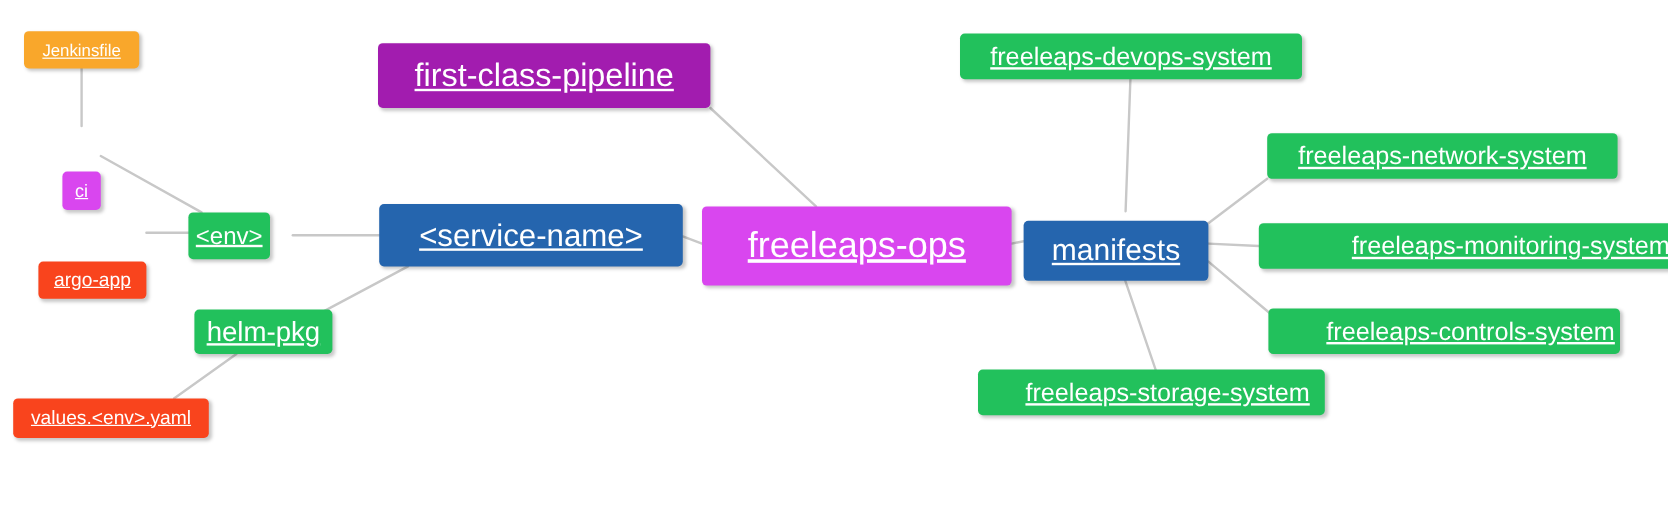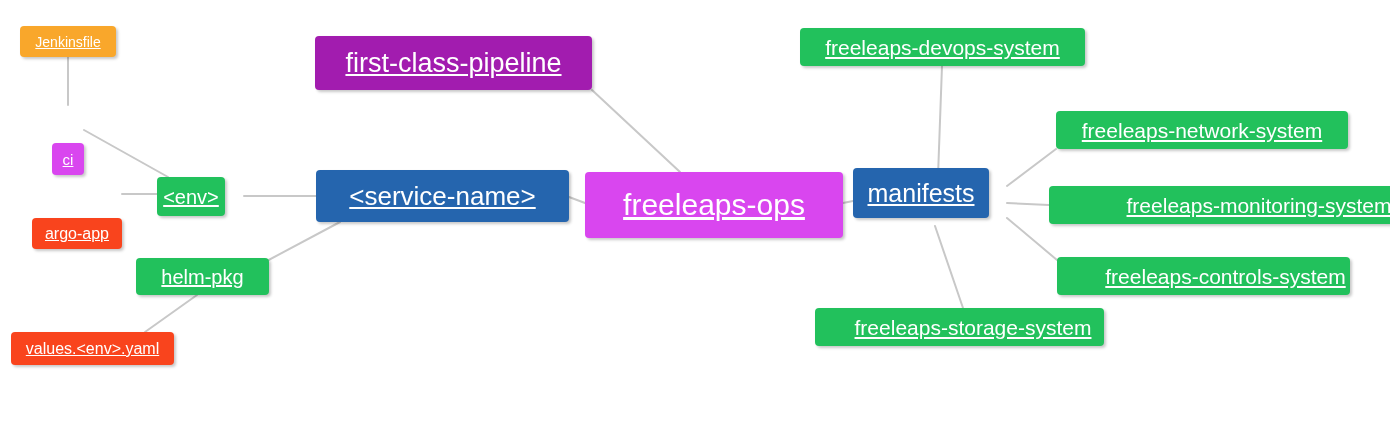--- a/index.html
+++ b/index.html
@@ -70,27 +70,27 @@
   <div id="node-layer">
       <div class="mm-node" style="left: 585px; top: 172px; width: 258px; height: 66px; background: #d946ef; font-size: 30px;">
         <span class="mm-label">freeleaps-ops</span>
       </div>
       <div class="mm-node" style="left: 315px; top: 36px; width: 277px; height: 54px; background: #a21caf; font-size: 27px;">
         <span class="mm-label">first-class-pipeline</span>
       </div>
       <div class="mm-node" style="left: 316px; top: 170px; width: 253px; height: 52px; background: rgb(37, 101, 174); font-size: 26px;">
         <span class="mm-label">&lt;service-name&gt;</span>
       </div>
-      <div class="mm-node" style="left: 853px; top: 168px; width: 136px; height: 50px; background: rgb(37, 101, 174); font-size: 25px;">
+      <div class="mm-node" style="left: 853px; top: 184px; width: 154px; height: 50px; background: rgb(37, 101, 174); font-size: 25px;">
         <span class="mm-label">manifests</span>
       </div>
       <div class="mm-node" style="left: 157px; top: 177px; width: 68px; height: 39px; background: rgb(34, 193, 92); font-size: 20px;">
         <span class="mm-label">&lt;env&gt;</span>
       </div>
-      <div class="mm-node" style="left: 136px; top: 258px; width: 133px; height: 37px; background: rgb(34, 193, 92); font-size: 20px;">
+      <div class="mm-node" style="left: 162px; top: 258px; width: 115px; height: 37px; background: rgb(34, 193, 92); font-size: 23px;">
         <span class="mm-label">helm-pkg</span>
       </div>
       <div class="mm-node" style="left: 52px; top: 105px; width: 32px; height: 32px; background: #d946ef; font-size: 15px; margin-top: 38px;">
         <span class="mm-label">ci</span>
       </div>
       <div class="mm-node" style="left: 32px; top: 178px; width: 90px; height: 31px; background: rgb(249, 68, 29); font-size: 16px; margin-top: 40px;">
         <span class="mm-label">argo-app</span>
       </div>
       <div class="mm-node" style="left: 20px; top: 26px; width: 96px; height: 31px; background: rgb(249, 167, 43); font-size: 14px;">
         <span class="mm-label">Jenkinsfile</span>

